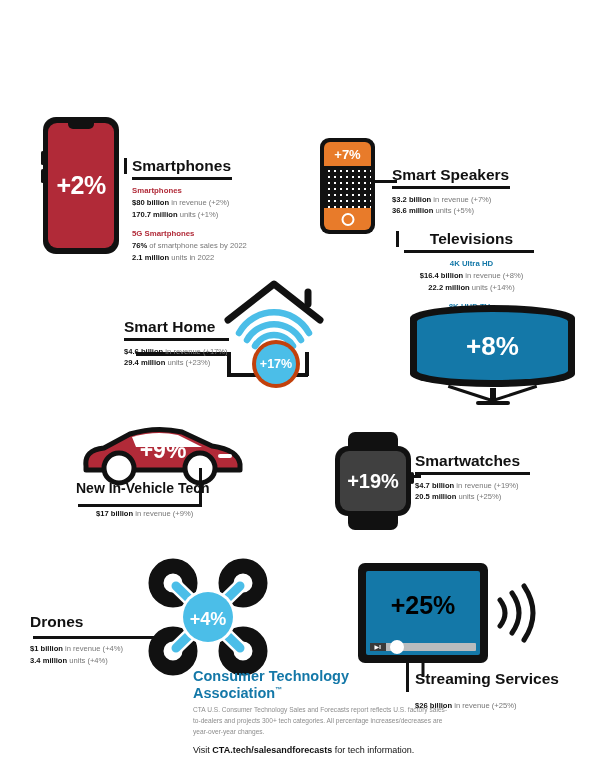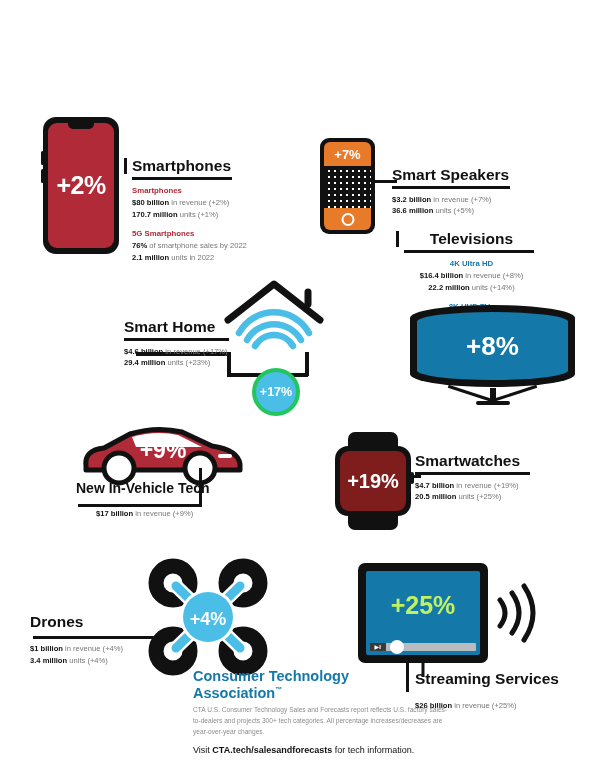--- a/index.html
+++ b/index.html
@@ -120,21 +120,21 @@
     width:6px; height:14px; background:#111;
   }
 
   
   .home { position:absolute; left:222px; top:278px; width:104px; height:100px; }
   .bubble {
     position:absolute; border-radius:50%;
     display:flex; align-items:center; justify-content:center;
     color:#fff; font-weight:800;
   }
-  .bub-17 { left:252px; top:340px; width:48px; height:48px; background:#22c55e;margin-top:28px; }
+  .bub-17 { left:252px; top:340px; width:48px; height:48px; background:#c2410c; }
   .bub-17 .inner {
     width:40px; height:40px; border-radius:50%; background:#4BBEE8;
     display:flex; align-items:center; justify-content:center;
     color:#fff; font-weight:800; font-size:12.5px;
   }
 
   
   .car { position:absolute; left:78px; top:424px; width:170px; height:62px; }
 
   
@@ -143,42 +143,42 @@
     position:absolute; left:13px; width:50px; height:20px; background:#111;
   }
   .watch .strap-t { top:0; border-radius:7px 7px 0 0; }
   .watch .strap-b { bottom:0; border-radius:0 0 7px 7px; }
   .watch .case {
     position:absolute; left:0; top:14px; width:76px; height:70px;
     background:#111; border-radius:13px;
   }
   .watch .face {
     position:absolute; left:5px; top:5px; right:5px; bottom:5px;
-    background:#7f1d1d; border-radius:9px;
+    background:#404040; border-radius:9px;
     display:flex; align-items:center; justify-content:center;
     color:#fff; font-weight:800; font-size:20px;
   }
   .watch .crown {
     position:absolute; right:-3px; top:40px; width:4px; height:12px;
     background:#111; border-radius:2px;
   }
 
   
   .drone { position:absolute; left:148px; top:558px; width:120px; height:118px; }
 
   
   .monitor { position:absolute; left:358px; top:563px; width:130px; height:100px; }
   .monitor .frame {
     position:absolute; inset:0; background:#111; border-radius:7px; padding:8px;
   }
   .monitor .screen {
     width:100%; height:100%; background:#1478A8; border-radius:2px;
     position:relative; display:flex; align-items:center; justify-content:center;
   }
-  .monitor .screen .pc { color:#bef264; font-weight:800; font-size:25px; margin-bottom:16px; }
+  .monitor .screen .pc { color:#000000; font-weight:800; font-size:25px; margin-bottom:16px; }
   .monitor .bar {
     position:absolute; left:4px; right:4px; bottom:4px; height:8px;
     background:#b9bcbe; border-radius:1px;
   }
   .monitor .bar .play {
     position:absolute; left:0; top:0; width:16px; height:8px; background:#3a3a3a;
     color:#fff; font-size:6px; line-height:8px; text-align:center;
   }
   .monitor .bar .knobdot {
     position:absolute; left:20px; top:-3px; width:14px; height:14px;

